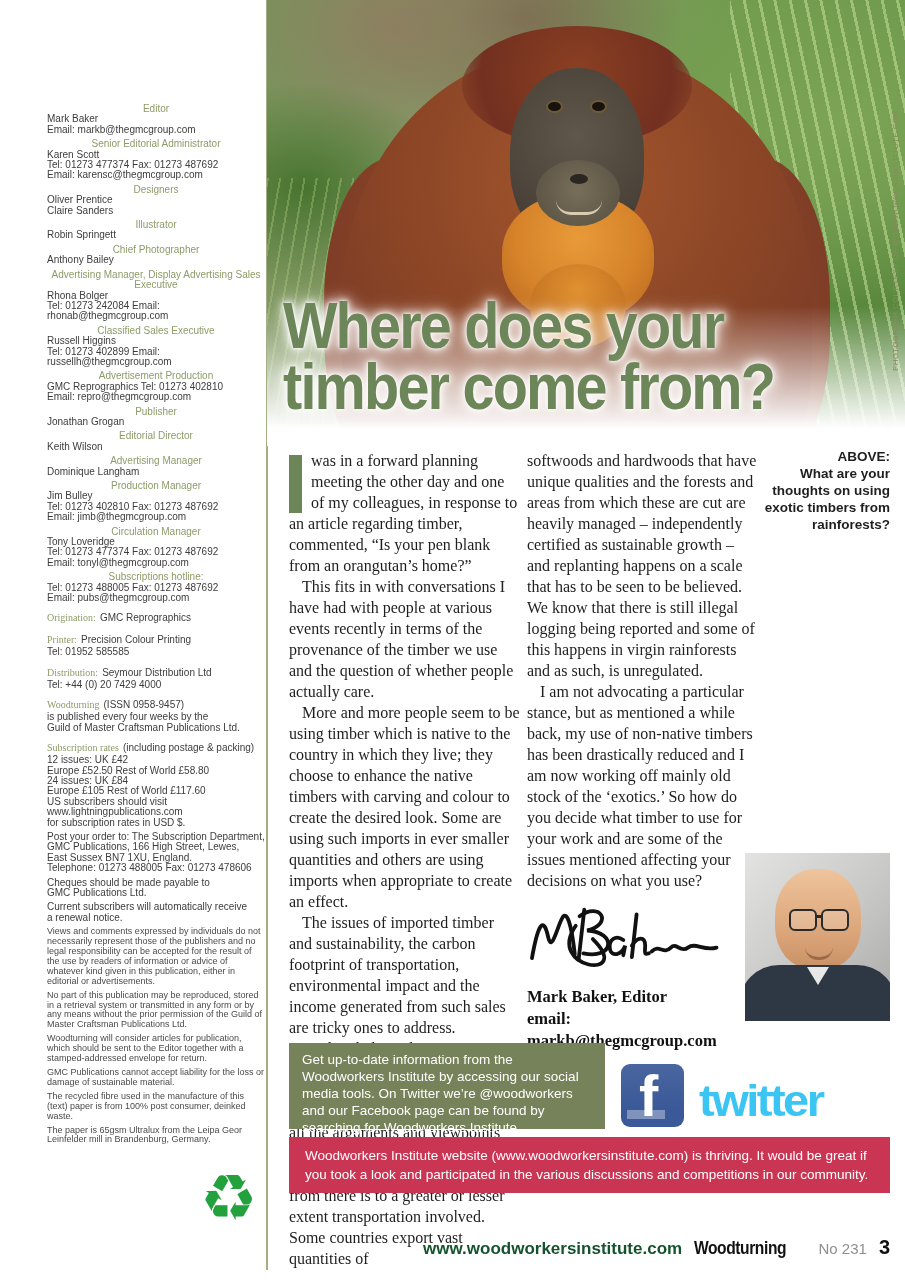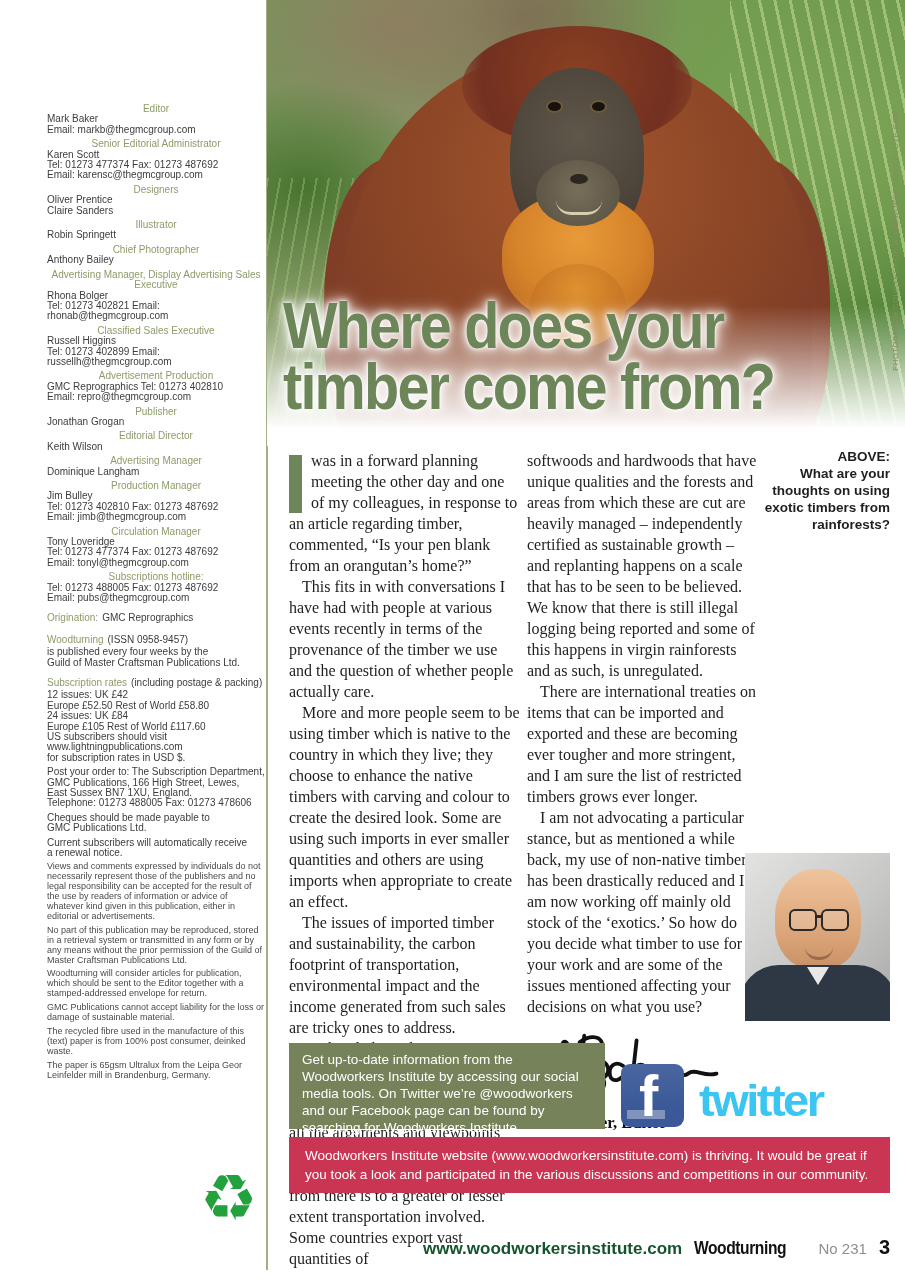--- a/index.html
+++ b/index.html
@@ -3,21 +3,21 @@
 <meta charset="utf-8">
 <style>
   html,body{margin:0;padding:0;}
   body{width:905px;height:1280px;position:relative;background:#ffffff;
        font-family:"Liberation Sans",sans-serif;overflow:hidden;}
 
   
   #sidebar{position:absolute;left:47px;top:104px;width:218px;height:1148px;overflow:hidden;}
   .sb-section{margin-bottom:4px;}
   .sb-label{display:block;color:#8d9b68;font-size:10px;line-height:10.4px;text-align:center;}
-  .sb-label.inline{display:inline;margin-right:4px;}
+  .sb-label.inline{display:inline;margin-right:4px;font-family:Liberation Serif, serif;}
   .sb-line{font-size:10px;line-height:10.4px;color:#3c3c3c;}
   .sb-line.first-inline{display:inline;}
   .sb-section.fine .sb-line{font-size:9px;line-height:9.9px;color:#4a4a4a;}
   #recycle{position:absolute;left:200px;top:1166px;font-size:64px;line-height:64px;
            color:#23a13c;}
 
   
   #vrule{position:absolute;left:266px;top:0;width:2px;height:1270px;background:#a3ae86;}
 
   
@@ -154,21 +154,21 @@
       <span class="sb-label">Illustrator</span>
       <div class="sb-line">Robin Springett</div>
     </div>
     <div class="sb-section">
       <span class="sb-label">Chief Photographer</span>
       <div class="sb-line">Anthony Bailey</div>
     </div>
     <div class="sb-section">
       <span class="sb-label">Advertising Manager, Display Advertising Sales Executive</span>
       <div class="sb-line">Rhona Bolger</div>
-      <div class="sb-line">Tel: 01273 402821   Email: rhonab@thegmcgroup.com</div>
+      <div class="sb-line">Tel: 01273 242084   Email: rhonab@thegmcgroup.com</div>
     </div>
     <div class="sb-section">
       <span class="sb-label">Classified Sales Executive</span>
       <div class="sb-line">Russell Higgins</div>
       <div class="sb-line">Tel: 01273 402899  Email: russellh@thegmcgroup.com</div>
     </div>
     <div class="sb-section">
       <span class="sb-label">Advertisement Production</span>
       <div class="sb-line">GMC Reprographics   Tel: 01273 402810</div>
       <div class="sb-line">Email: repro@thegmcgroup.com</div>
@@ -196,20 +196,22 @@
       <div class="sb-line">Tony Loveridge</div>
       <div class="sb-line">Tel: 01273 477374  Fax: 01273 487692</div>
       <div class="sb-line">Email: tonyl@thegmcgroup.com</div>
     </div>
     <div class="sb-section">
       <span class="sb-label">Subscriptions hotline:</span>
       <div class="sb-line">Tel: 01273 488005  Fax: 01273 487692</div>
       <div class="sb-line">Email: pubs@thegmcgroup.com</div>
     </div>
     <div class="sb-section"><span class="sb-label inline">Origination:</span><span class="sb-line first-inline">GMC Reprographics</span></div>
+    <div class="sb-section"><span class="sb-label inline">Printer:</span><span class="sb-line first-inline">Precision Colour Printing</span><div class="sb-line">Tel: 01952 585585</div></div>
+    <div class="sb-section"><span class="sb-label inline">Distribution:</span><span class="sb-line first-inline">Seymour Distribution Ltd</span><div class="sb-line">Tel: +44 (0) 20 7429 4000</div></div>
     <div class="sb-section"><span class="sb-label inline">Woodturning</span><span class="sb-line first-inline">(ISSN 0958-9457)</span><div class="sb-line">is published every four weeks by the</div><div class="sb-line">Guild of Master Craftsman Publications Ltd.</div></div>
     <div class="sb-section"><span class="sb-label inline">Subscription rates</span><span class="sb-line first-inline">(including postage &amp; packing)</span><div class="sb-line">12 issues:  UK £42</div><div class="sb-line">Europe £52.50 Rest of World £58.80</div><div class="sb-line">24 issues: UK £84</div><div class="sb-line">Europe £105 Rest of World £117.60</div><div class="sb-line">US subscribers should visit</div><div class="sb-line">www.lightningpublications.com</div><div class="sb-line">for subscription rates in USD $.</div></div>
     <div class="sb-section">
       <div class="sb-line">Post your order to: The Subscription Department,</div>
       <div class="sb-line">GMC Publications, 166 High Street, Lewes,</div>
       <div class="sb-line">East Sussex BN7 1XU, England.</div>
       <div class="sb-line">Telephone: 01273 488005 Fax: 01273 478606</div>
     </div>
     <div class="sb-section">
       <div class="sb-line">Cheques should be made payable to</div>
@@ -271,21 +273,20 @@
 <div id="col1" class="col">
     <p><span class="dropcap"></span>was in a forward planning meeting the other day and one of my colleagues, in response to an article regarding timber, commented, “Is your pen blank from an orangutan’s home?”</p>
     <p>This fits in with conversations I have had with people at various events recently in terms of the provenance of the timber we use and the question of whether people actually care.</p>
     <p>More and more people seem to be using timber which is native to the country in which they live; they choose to enhance the native timbers with carving and colour to create the desired look. Some are using such imports in ever smaller quantities and others are using imports when appropriate to create an effect.</p>
     <p>The issues of imported timber and sustainability, the carbon footprint of transportation, environmental impact and the income generated from such sales are tricky ones to address. Providing balanced arguments would require taking up myriad pages of comment from all the people and companies involved if all the arguments and viewpoints are to be heard.</p>
     <p>No matter where timber comes from there is to a greater or lesser extent transportation involved. Some countries export vast quantities of</p>
   </div>
 <div id="col2" class="col">
   <div id="col2-paras">
       <p>softwoods and hardwoods that have unique qualities and the forests and areas from which these are cut are heavily managed – independently certified as sustainable growth – and replanting happens on a scale that has to be seen to be believed. We know that there is still illegal logging being reported and some of this happens in virgin rainforests and as such, is unregulated.</p>
-      <p>There are international treaties on items that can be imported and exported and these are becoming ever tougher and more stringent, and I am sure the list of restricted timbers grows ever longer.</p>
       <p>I am not advocating a particular stance, but as mentioned a while back, my use of non-native timbers has been drastically reduced and I am now working off mainly old stock of the ‘exotics.’ So how do you decide what timber to use for your work and are some of the issues mentioned affecting your decisions on what you use?</p>
     </div>
   <svg id="signature" width="212" height="78" viewBox="0 0 220 82">
     <g fill="none" stroke="#111" stroke-width="4" stroke-linecap="round">
       <path d="M8,60 C14,26 20,14 25,38 C29,56 35,24 41,16 C47,11 51,38 53,56"></path>
       <path d="M58,16 C80,0 94,24 66,31 C98,33 94,62 62,55"></path>
       <path d="M63,9 L57,62"></path>
       <path d="M54,26 C22,72 116,84 72,40"></path>
       <path d="M104,41 C96,35 88,41 90,51 C92,59 102,57 106,47 L104,57"></path>
       <path d="M118,14 L113,59"></path>

